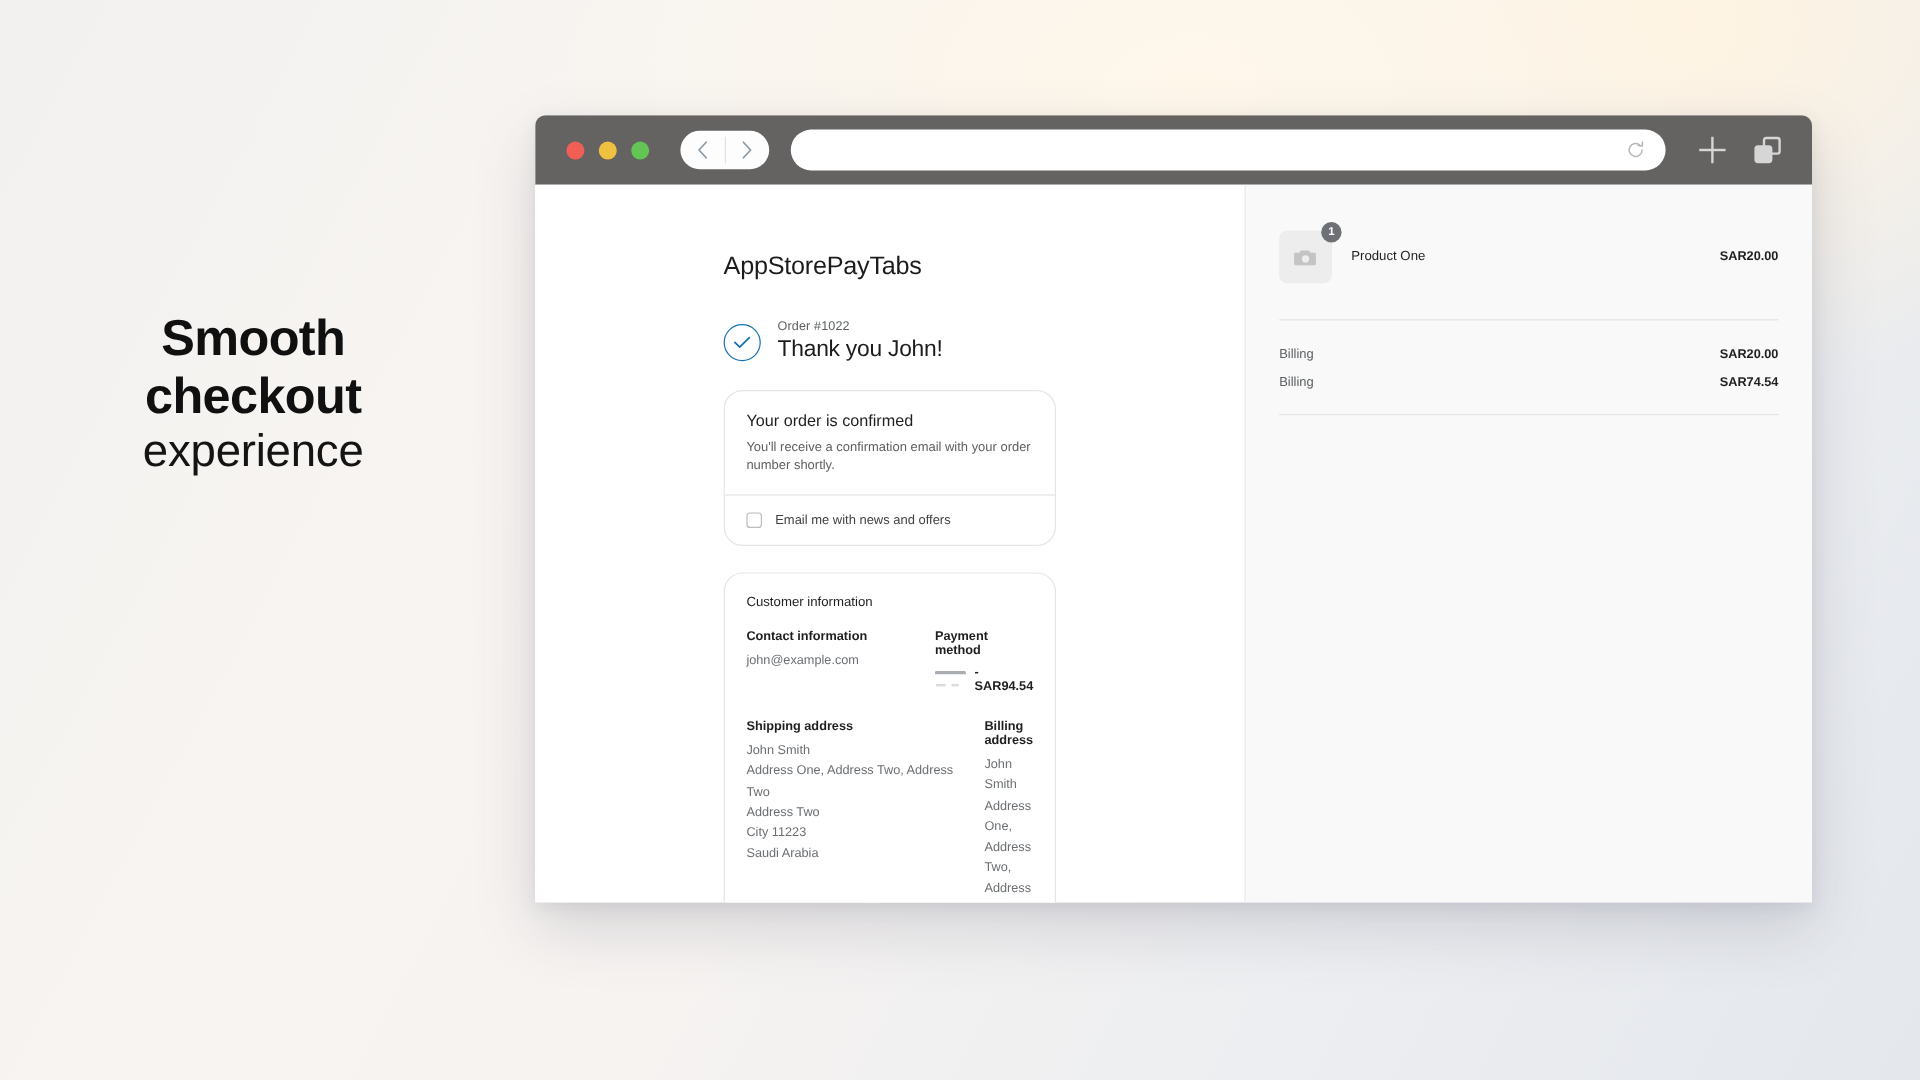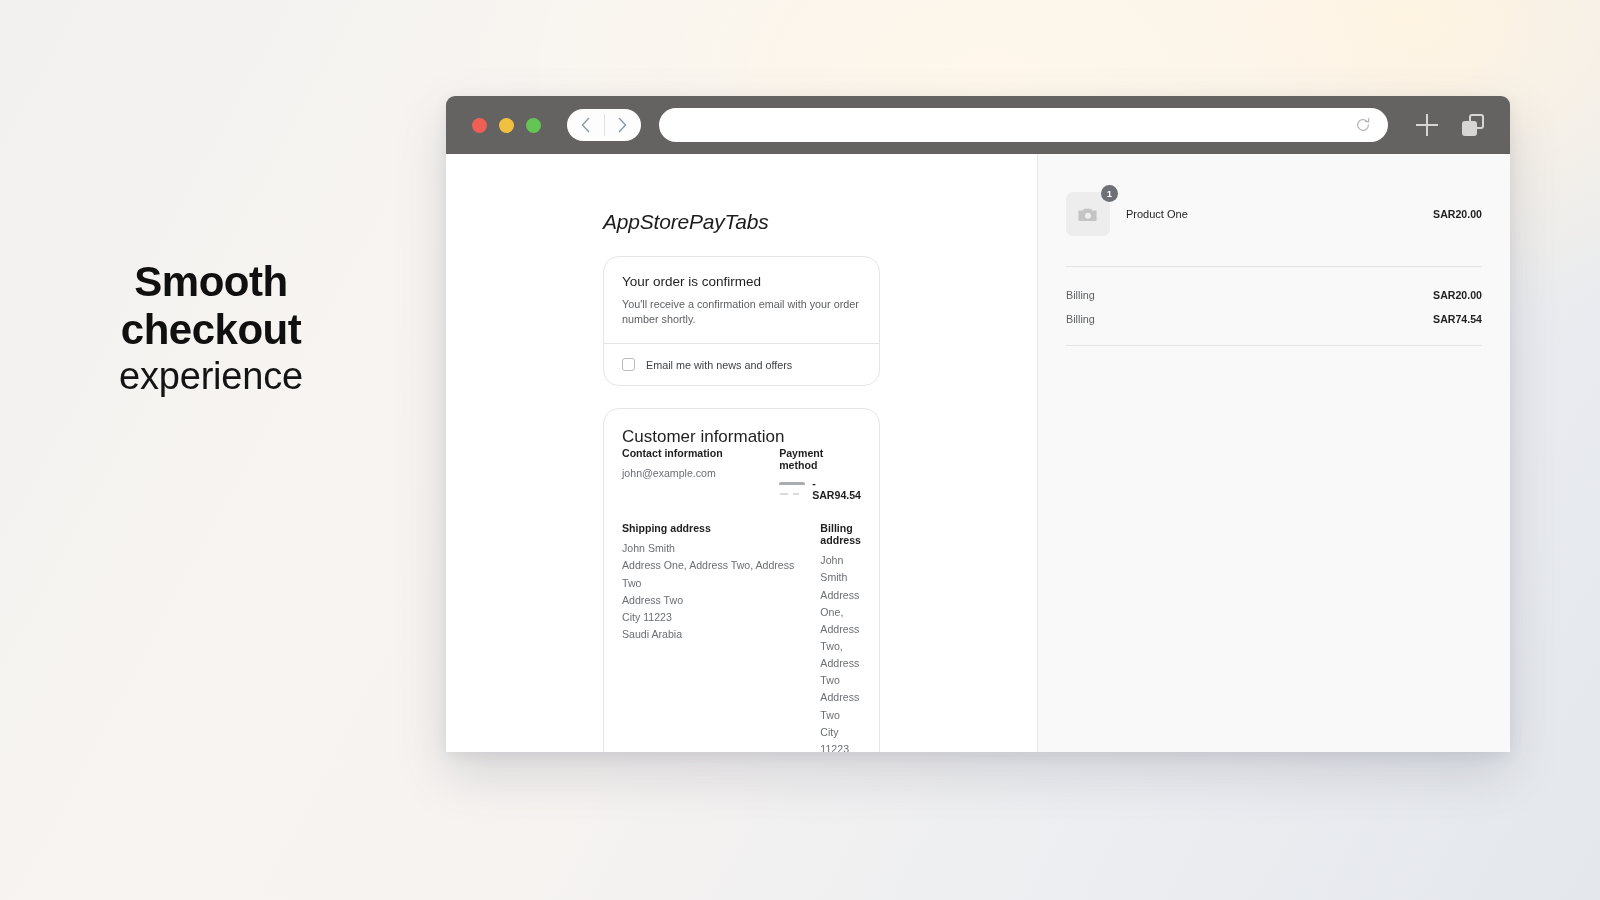--- a/index.html
+++ b/index.html
@@ -64,21 +64,21 @@
   }
   .tabs-icon .sq1 { right:0; top:0; width:15px; height:15px; }
   .tabs-icon .sq2 { left:0; bottom:0; width:15px; height:15px; background:#d6d6d6; }
 
   
   .page { display:flex; height:598px; background:#fff; }
   .main-col { width:591px; background:#fff; position:relative; }
   .side-col { flex:1; background:#f9f9f9; border-left:1px solid #e6e6e6; padding:38px 28px 0 28px; }
 
   .main-inner { padding:56px 0 0 157px; width:434px; }
-  .brand { font-size:21px; color:#1c1c1c; letter-spacing:-0.2px;font-style:italic; }
+  .brand { font-size:21px; color:#1c1c1c; letter-spacing:-0.2px; }
 
   .thanks-row { display:flex; align-items:flex-start; gap:14px; margin-top:32px; }
   .check-circle {
     width:31px; height:31px; border-radius:50%; border:1.6px solid #1773b0;
     display:flex; align-items:center; justify-content:center; flex:none; margin-top:4px;
   }
   .order-no { font-size:10.5px; color:#5c5f62; letter-spacing:0.1px; }
   .thanks { font-size:19px; color:#1c1c1c; margin-top:3px; letter-spacing:-0.2px; }
 
   .card {
@@ -87,21 +87,21 @@
   .card-pad { padding:17px 18px 16px 18px; }
   .card-title { font-size:13.5px; color:#1f1f1f; }
   .card-sub { font-size:10.8px; color:#5c5f62; margin-top:8px; line-height:1.4; }
   .card-divider { border-top:1px solid #e4e5e7; }
   .checkbox-row { display:flex; align-items:center; gap:11px; padding:14px 18px; }
   .checkbox {
     width:13px; height:13px; border:1.3px solid #b9bcc0; border-radius:3px; background:#fff; flex:none;
   }
   .checkbox-label { font-size:10.8px; color:#3f4245; }
 
-  .cust-title { font-size:17px; color:#1f1f1f; margin-bottom:0; }
+  .cust-title { font-size:11px; color:#1f1f1f; margin-bottom:16px; }
   .grid2 { display:flex; gap:12px; }
   .col-a { width:190px; } .col-b { flex:1; }
   .fld-h { font-size:10.6px; font-weight:bold; color:#1f1f1f; margin-bottom:6px; }
   .fld-v { font-size:10.6px; color:#6b6f73; line-height:1.62; }
   .block-gap { margin-top:21px; }
   .pay-row { display:flex; align-items:center; gap:7px; }
   .card-glyph {
     width:26px; height:15px; border-radius:2px; background:#fff;
     border-top:3px solid #a9adb1; position:relative; flex:none;
   }
@@ -189,20 +189,31 @@
     </div>
   </div>
 
   <div class="page">
 
     <div class="main-col">
       <div class="main-inner">
 
         <div class="brand">AppStorePayTabs</div>
 
+        <div class="thanks-row">
+          <div class="check-circle">
+            <svg width="15" height="11" viewBox="0 0 15 11">
+              <path d="M1.4 5.3 L5.4 9.2 L13.4 1.4" fill="none" stroke="#1773b0" stroke-width="1.5" stroke-linecap="round" stroke-linejoin="round"></path>
+            </svg>
+          </div>
+          <div>
+            <div class="order-no">Order #1022</div>
+            <div class="thanks">Thank you John!</div>
+          </div>
+        </div>
 
         <div class="card">
           <div class="card-pad">
             <div class="card-title">Your order is confirmed</div>
             <div class="card-sub">You'll receive a confirmation email with your order number shortly.</div>
           </div>
           <div class="card-divider"></div>
           <div class="checkbox-row">
             <span class="checkbox"></span>
             <span class="checkbox-label">Email me with news and offers</span>

